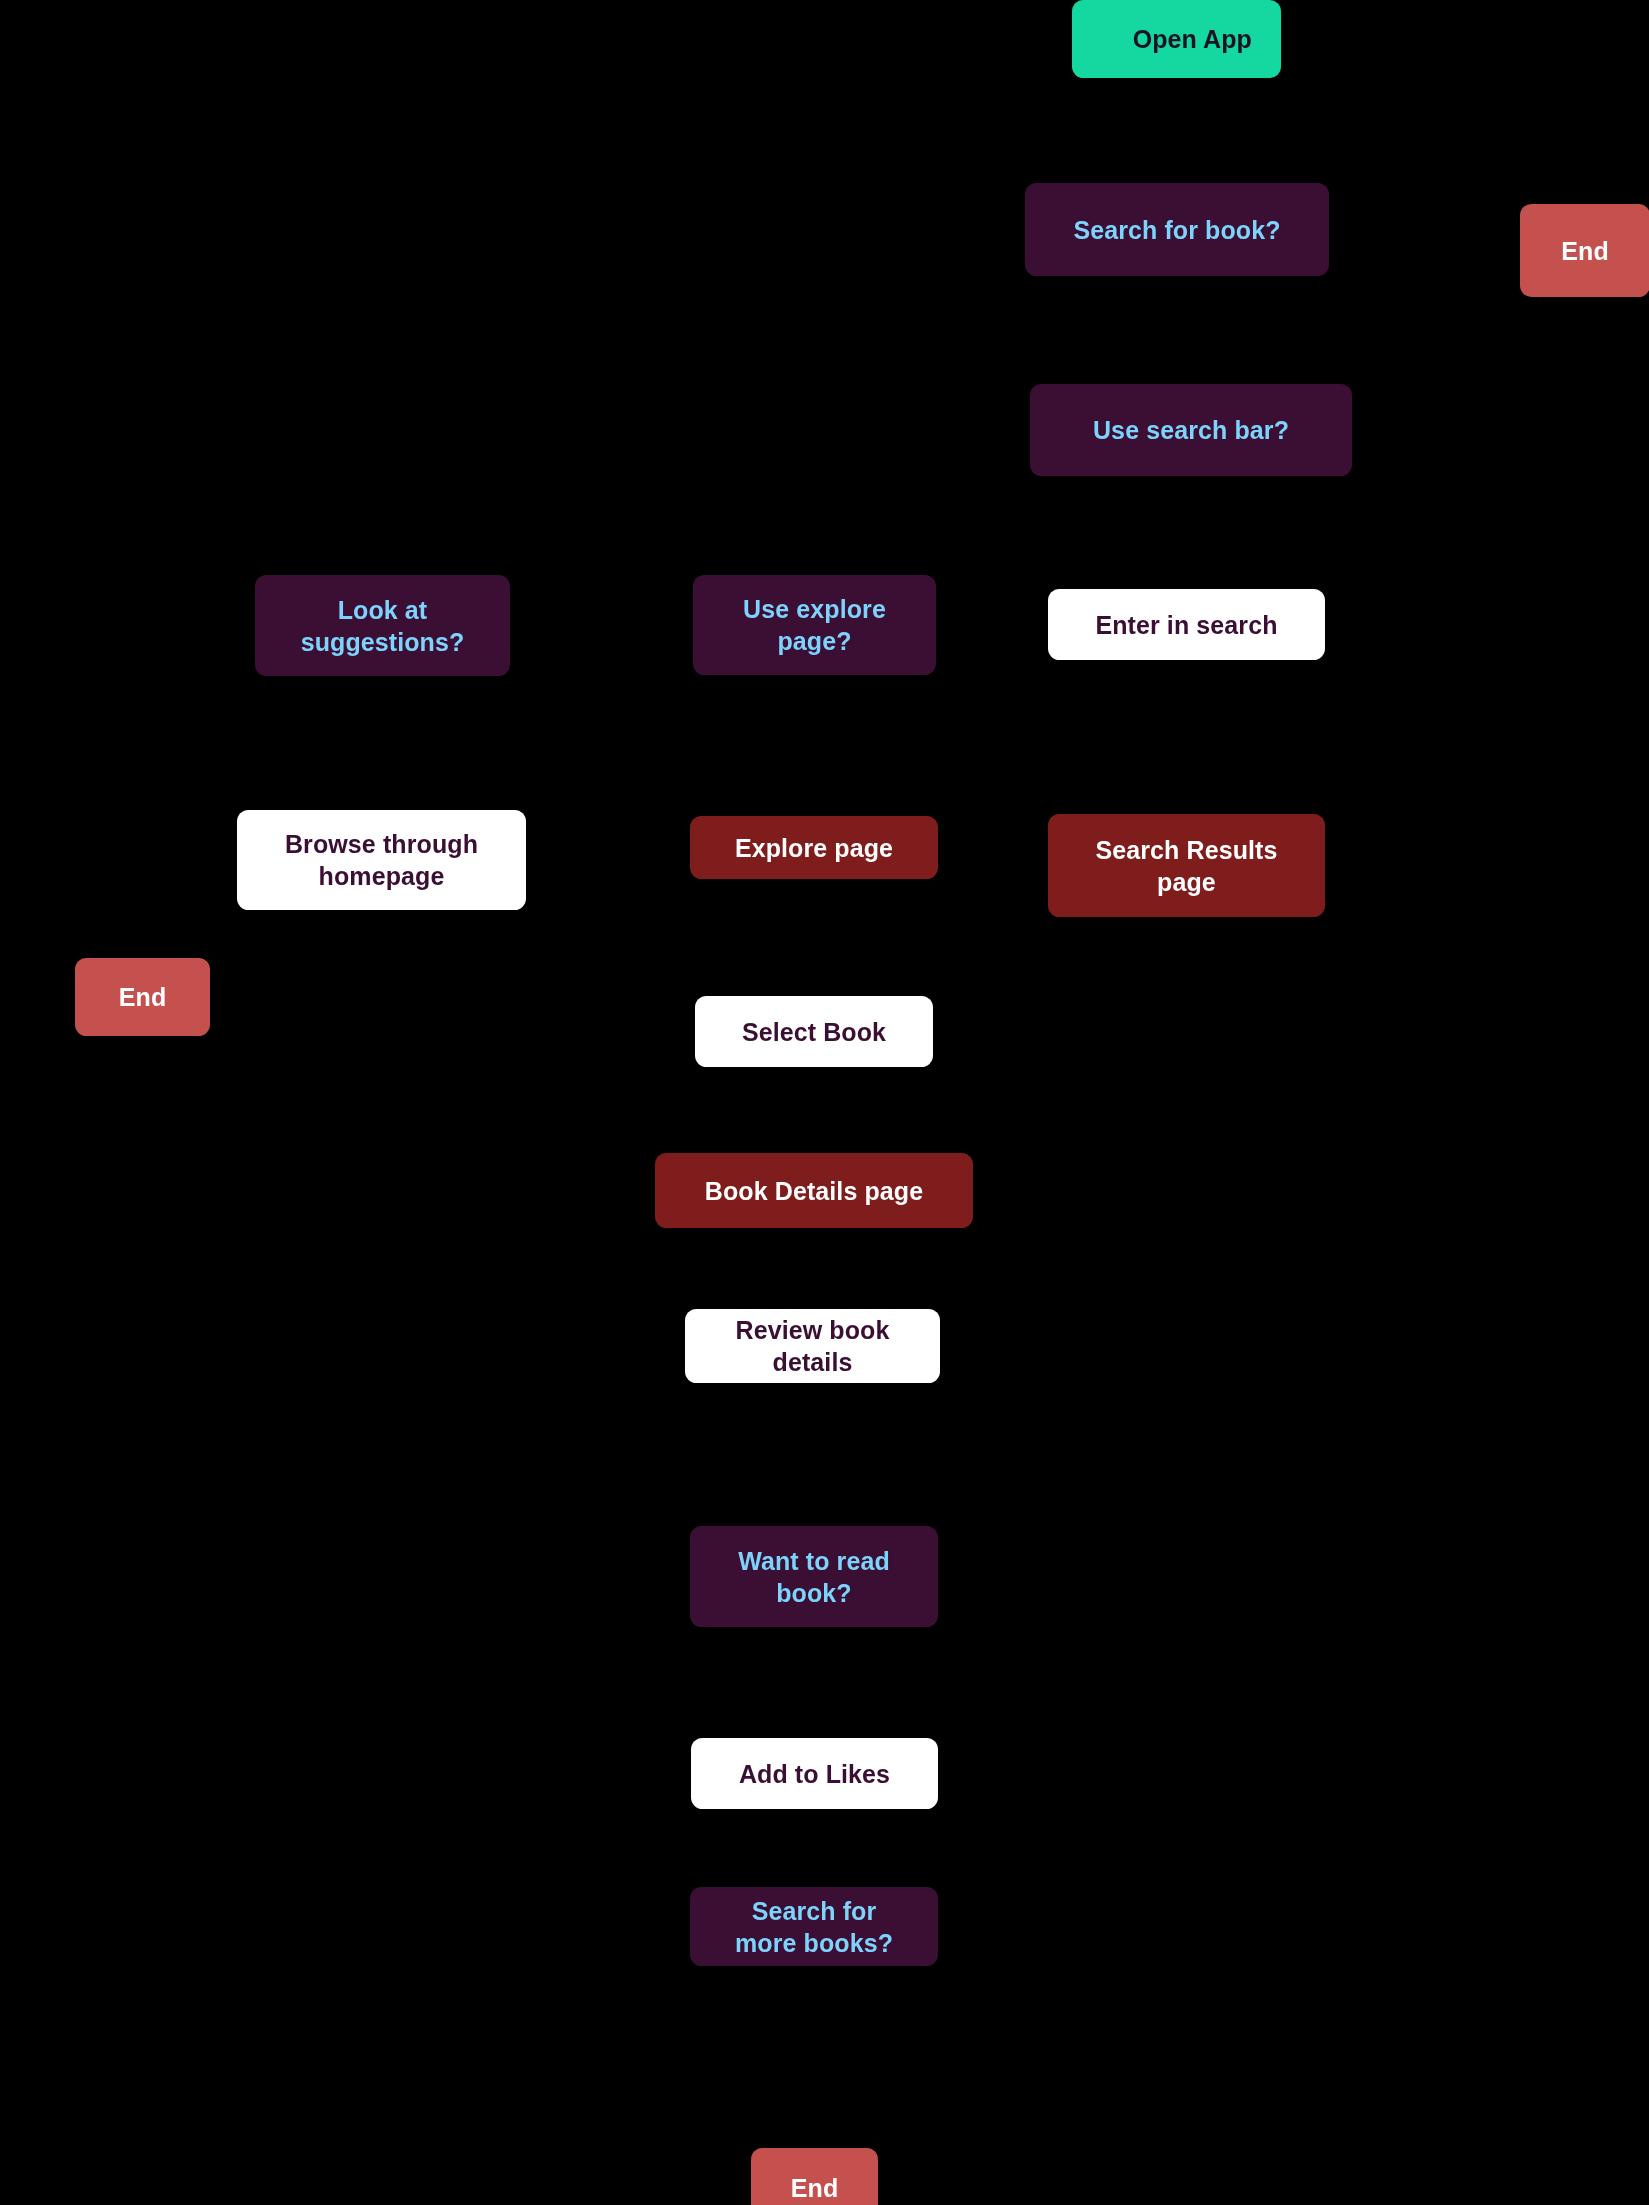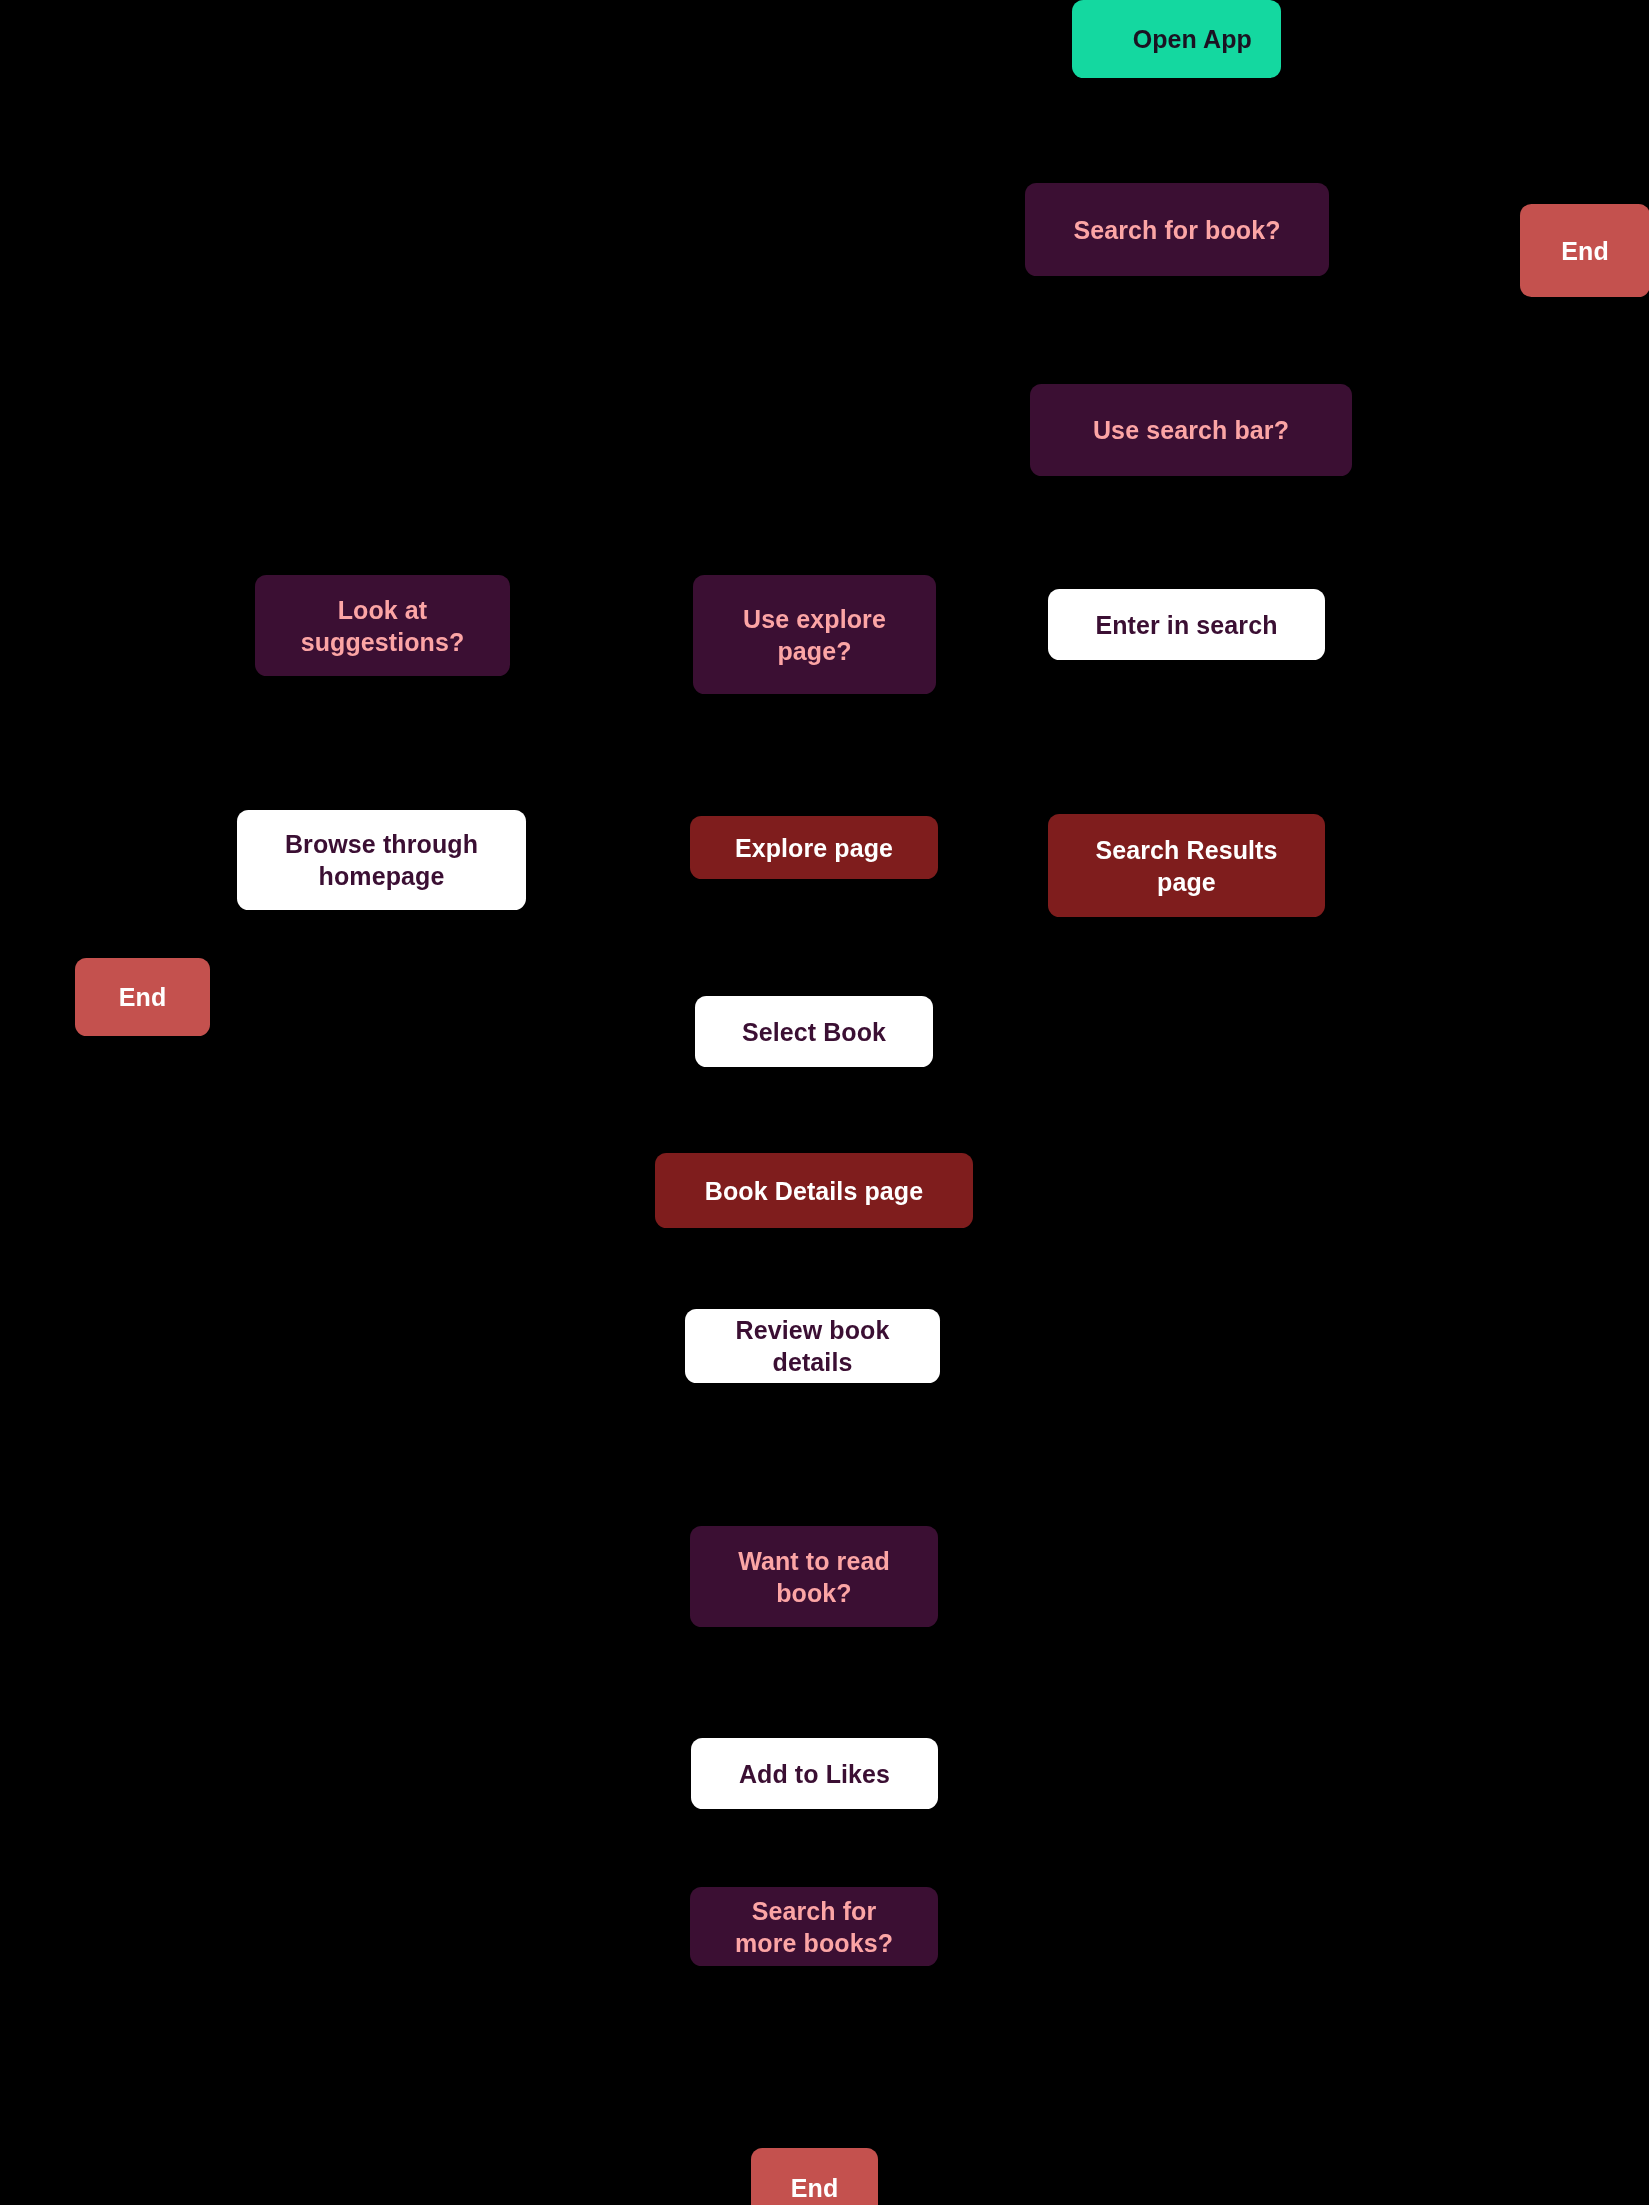--- a/index.html
+++ b/index.html
@@ -39,21 +39,21 @@
     font-size: 25px;
     font-weight: 600;
     line-height: 1.28;
     letter-spacing: 0.1px;
     padding: 4.9px 11.4px;
     white-space: pre-line;
     user-select: none;
   }
   .node.start  { background: #14D8A0; color: #1B1222; padding-left: 43px; }
   .node.state  { background: #7f1d1d; color: #FFFFFF; }
-  .node.decide { background: #3B0F33; color: #fca5a5; }
+  .node.decide { background: #3B0F33; color: #7dd3fc; }
   .node.action { background: #FFFFFF; color: #3B0F33; }
   .node.end    { background: #C4514E; color: #FFFFFF; margin-top: 21px; }
 </style>
 </head>
 <body>
 
 <div id="canvas">
   <svg class="edges" id="edge-layer" viewBox="0 0 2034 2719" xmlns="http://www.w3.org/2000/svg">
       <path d="M1451,96 L1451,161 L1451.5,161 L1451.5,226" stroke="#000000" stroke-width="2" fill="none"></path>
       <path d="M1451.5,341 L1451.5,283.5 L1954,283.5 L1954,226" stroke="#000000" stroke-width="2" fill="none"></path>
@@ -74,21 +74,21 @@
       <path d="M1004,2231 L1004,2278.5 L1004,2278.5 L1004,2326" stroke="#000000" stroke-width="2" fill="none"></path>
       <path d="M1004,2450 L1004,2536 L1004.5,2536 L1004.5,2622" stroke="#000000" stroke-width="2" fill="none"></path>
     </svg>
   <div id="node-layer">
       <div class="node start" style="left: 1072px; top: 0px; width: 209px; height: 78px;"><span>Open App</span></div>
       <div class="node decide" style="left: 1025px; top: 183px; width: 304px; height: 93px;"><span>Search for book?</span></div>
       <div class="node end" style="left: 1520px; top: 183px; width: 130px; height: 93px;"><span>End</span></div>
       <div class="node decide" style="left: 1030px; top: 384px; width: 322px; height: 92px;"><span>Use search bar?</span></div>
       <div class="node decide" style="left: 255px; top: 575px; width: 255px; height: 101px;"><span>Look at
 suggestions?</span></div>
-      <div class="node decide" style="left: 693px; top: 575px; width: 243px; height: 119px;"><span>Use explore
+      <div class="node decide" style="left: 693px; top: 575px; width: 243px; height: 100px;"><span>Use explore
 page?</span></div>
       <div class="node action" style="left: 1048px; top: 589px; width: 277px; height: 71px;"><span>Enter in search</span></div>
       <div class="node action" style="left: 237px; top: 794px; width: 289px; height: 100px; margin-top: 16px;"><span>Browse through
 homepage</span></div>
       <div class="node state" style="left: 690px; top: 816px; width: 248px; height: 63px;"><span>Explore page</span></div>
       <div class="node state" style="left: 1048px; top: 814px; width: 277px; height: 103px;"><span>Search Results
 page</span></div>
       <div class="node end" style="left: 75px; top: 937px; width: 135px; height: 78px;"><span>End</span></div>
       <div class="node action" style="left: 695px; top: 996px; width: 238px; height: 71px;"><span>Select Book</span></div>
       <div class="node state" style="left: 655px; top: 1153px; width: 318px; height: 75px;"><span>Book Details page</span></div>

